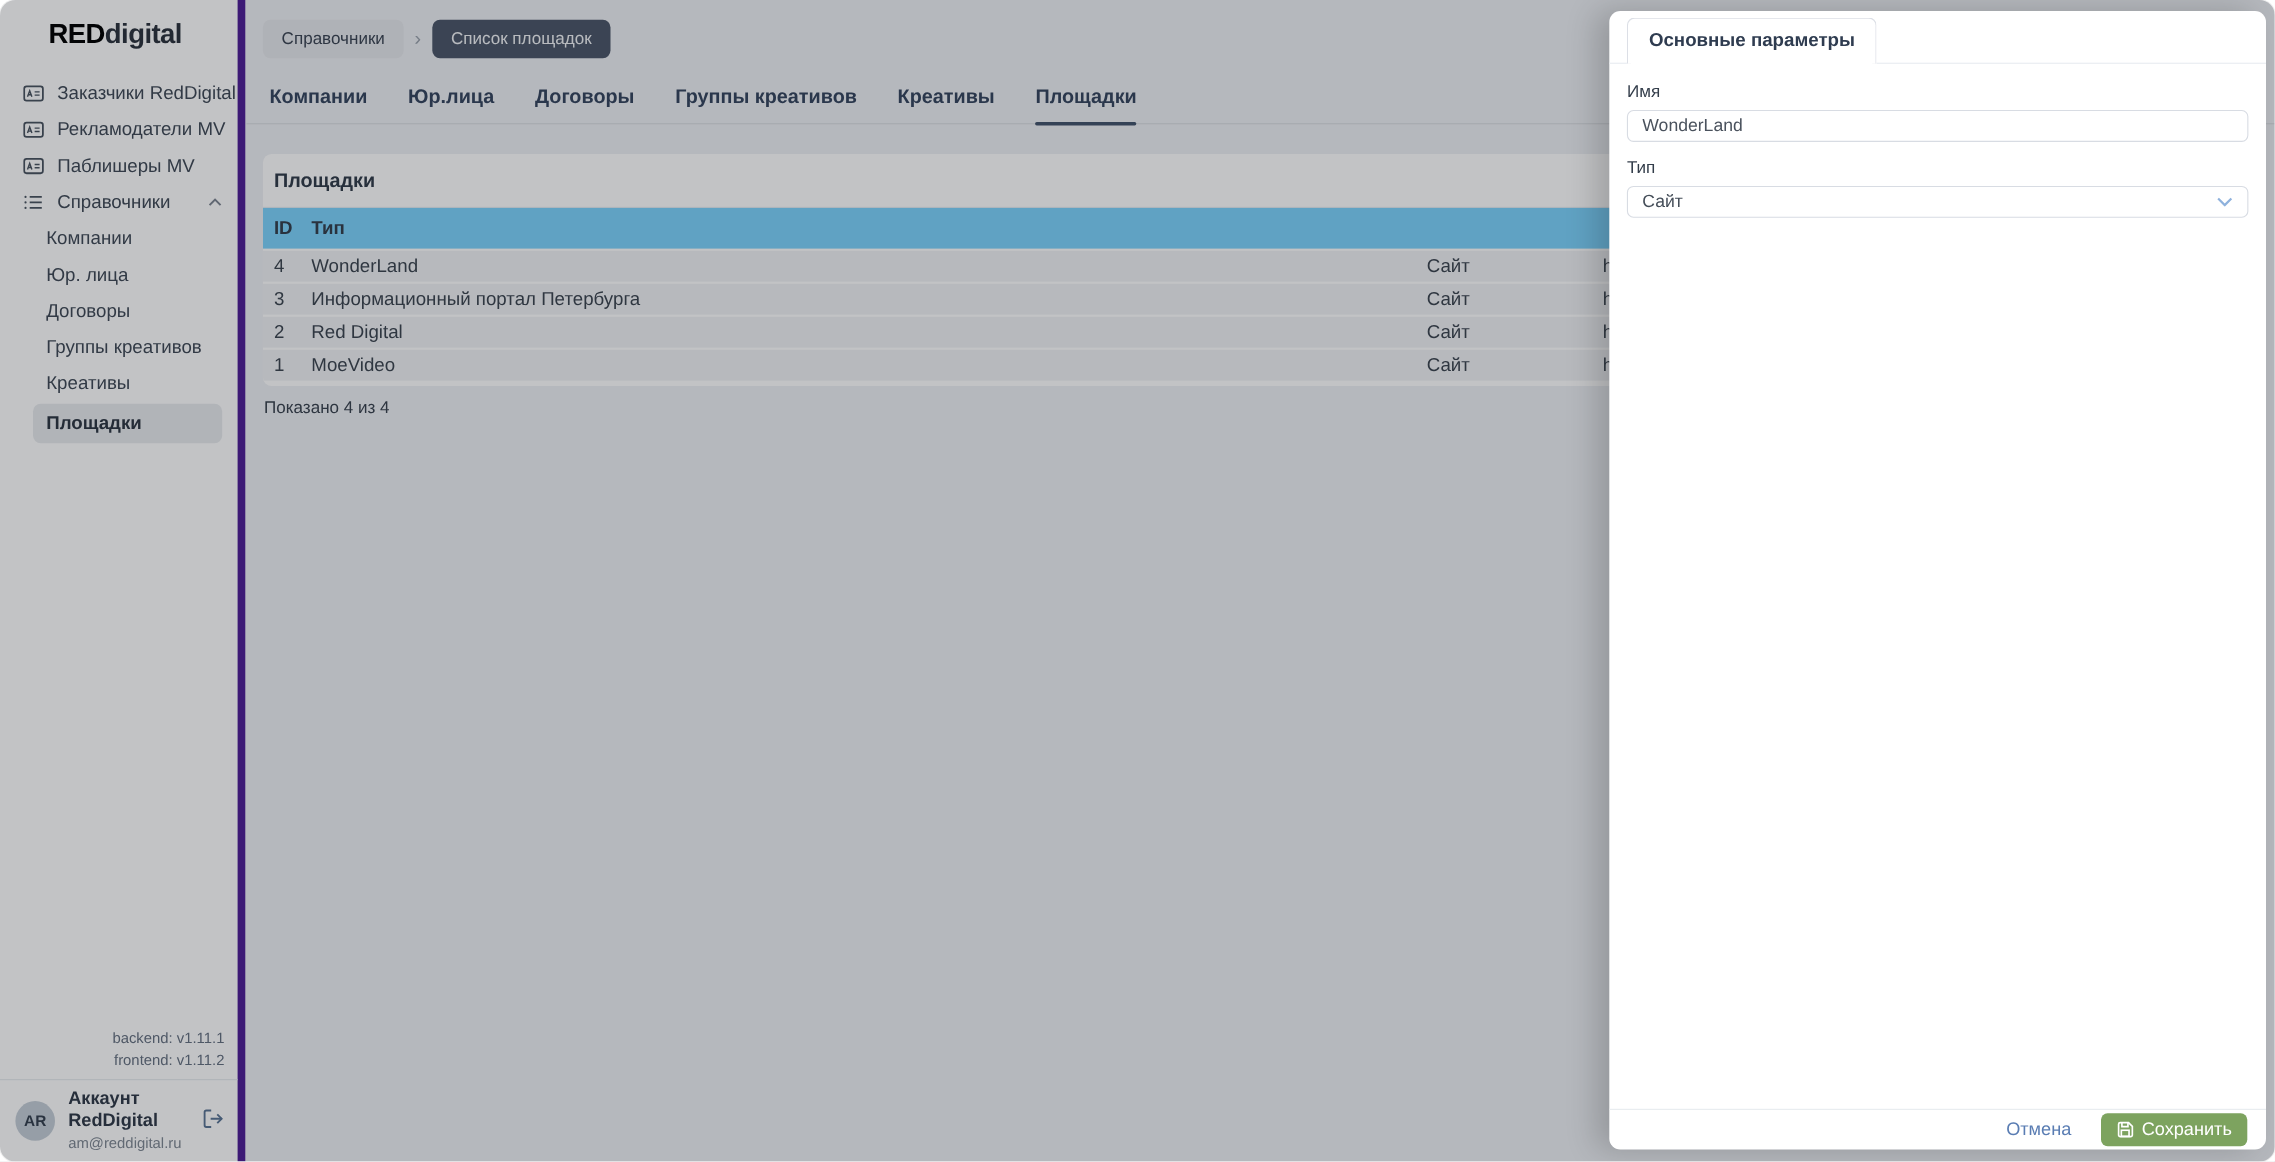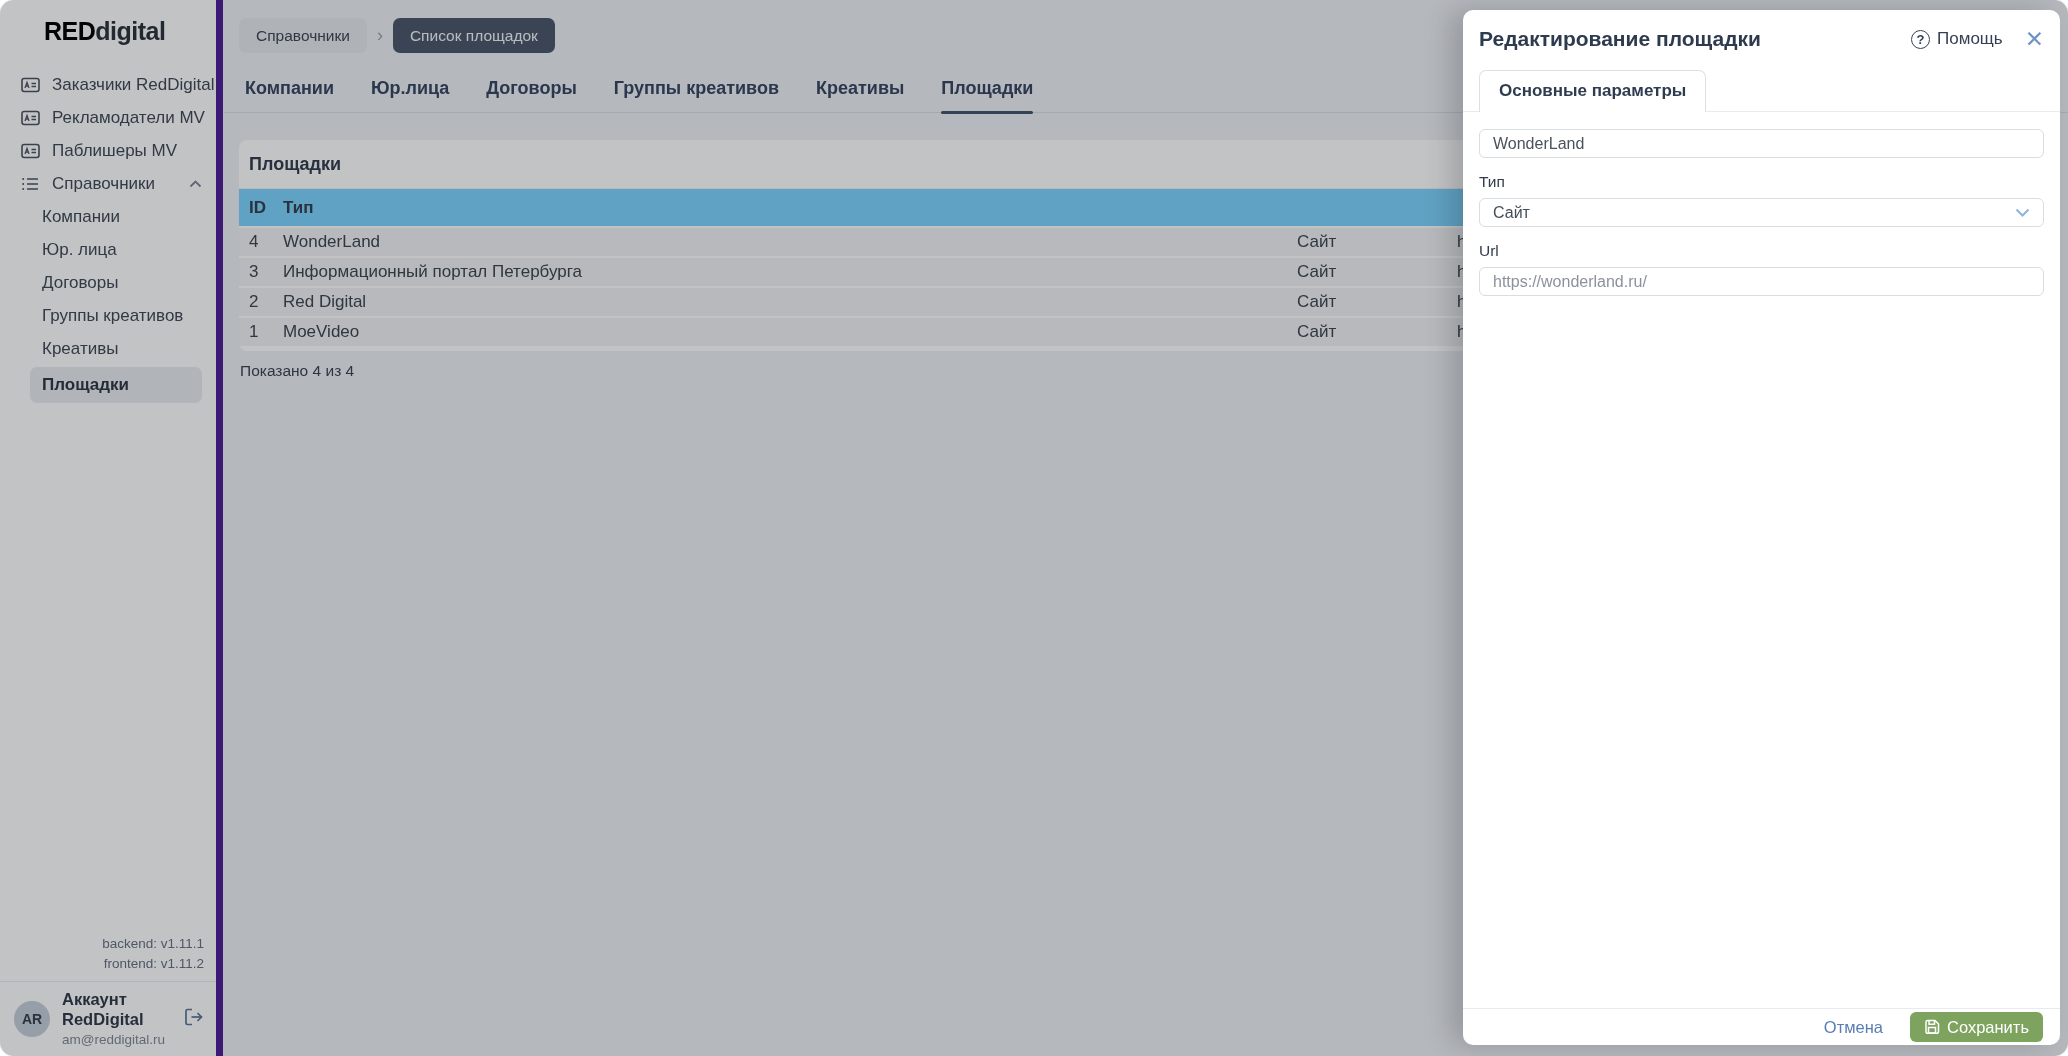--- a/index.html
+++ b/index.html
@@ -239,52 +239,39 @@
         <div>Сайт</div>
         <div>h</div>
       </div>
     </div>
     <div class="shown">Показано 4 из 4</div>
   </main>
 
   <div class="overlay"></div>
 
   <section class="drawer">
-    <div class="drawer-head">
-      <span class="drawer-title">Редактирование площадки</span>
-      <span class="head-right">
-        <span class="help">
-          <span class="help-circle">?</span>
-          <span>Помощь</span>
-        </span>
-        <span class="close-x">✕</span>
-      </span>
-    </div>
 
     <div class="dtabs">
       <span class="dtab">Основные параметры</span>
     </div>
 
     <div class="dform">
       <div class="fgroup">
+        <div class="flabel">Имя</div>
         <input class="finput" type="text" value="WonderLand" style="">
       </div>
       <div class="fgroup">
         <div class="flabel">Тип</div>
         <div class="fselect">
           <span>Сайт</span>
           <svg width="15" height="9" viewBox="0 0 15 9" fill="none" stroke="#8fb2dd" stroke-width="2">
               <polyline points="1.5,1.5 7.5,7.5 13.5,1.5"></polyline>
             </svg>
         </div>
       </div>
-      <div class="fgroup">
-        <div class="flabel">Url</div>
-        <input class="finput url" type="text" value="https://wonderland.ru/" style="">
-      </div>
     </div>
 
     <div class="drawer-footer">
       <span class="cancel">Отмена</span>
       <button class="save-btn">
         <svg width="16" height="16" viewBox="0 0 16 16" fill="none" stroke="#ffffff" stroke-width="1.5">
             <path d="M2 3 A1.5 1.5 0 0 1 3.5 1.5 H11 L14.5 5 V12.8 A1.5 1.5 0 0 1 13 14.3 H3.5 A1.5 1.5 0 0 1 2 12.8 Z"></path>
             <path d="M5 1.8 V5.2 H10.5 V1.8"></path>
             <rect x="4.5" y="8.5" width="7" height="5.5"></rect>
           </svg>

